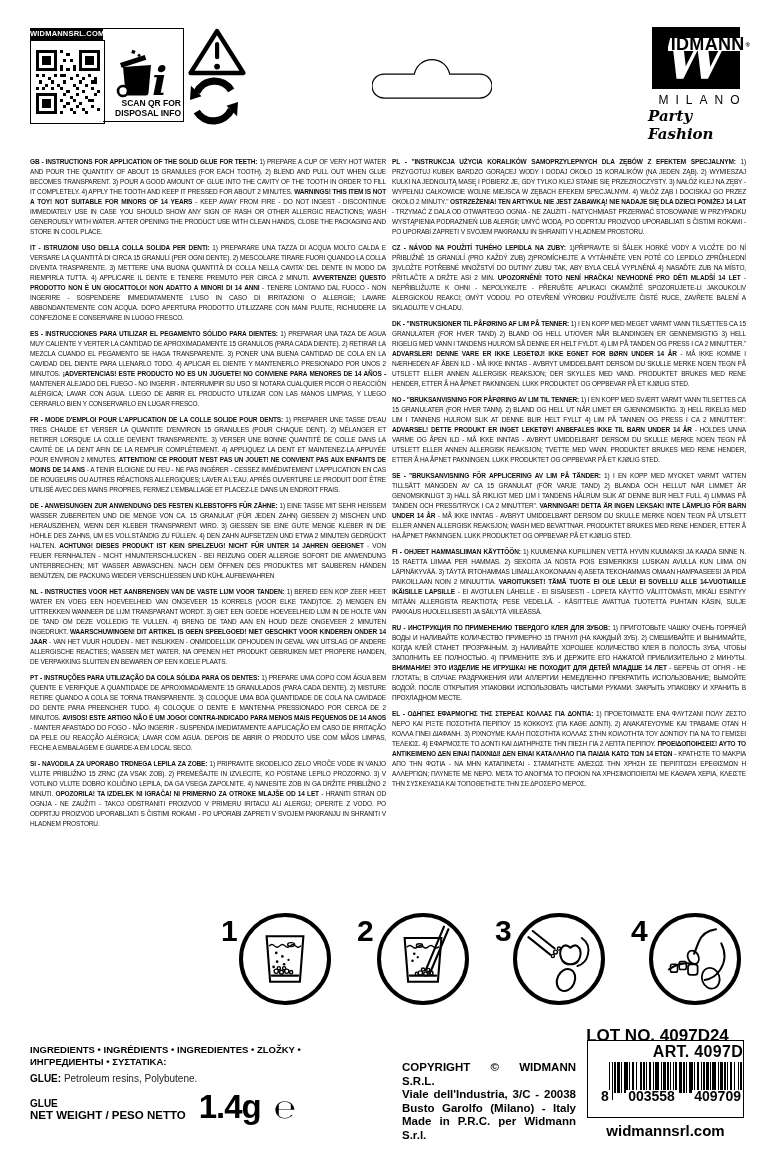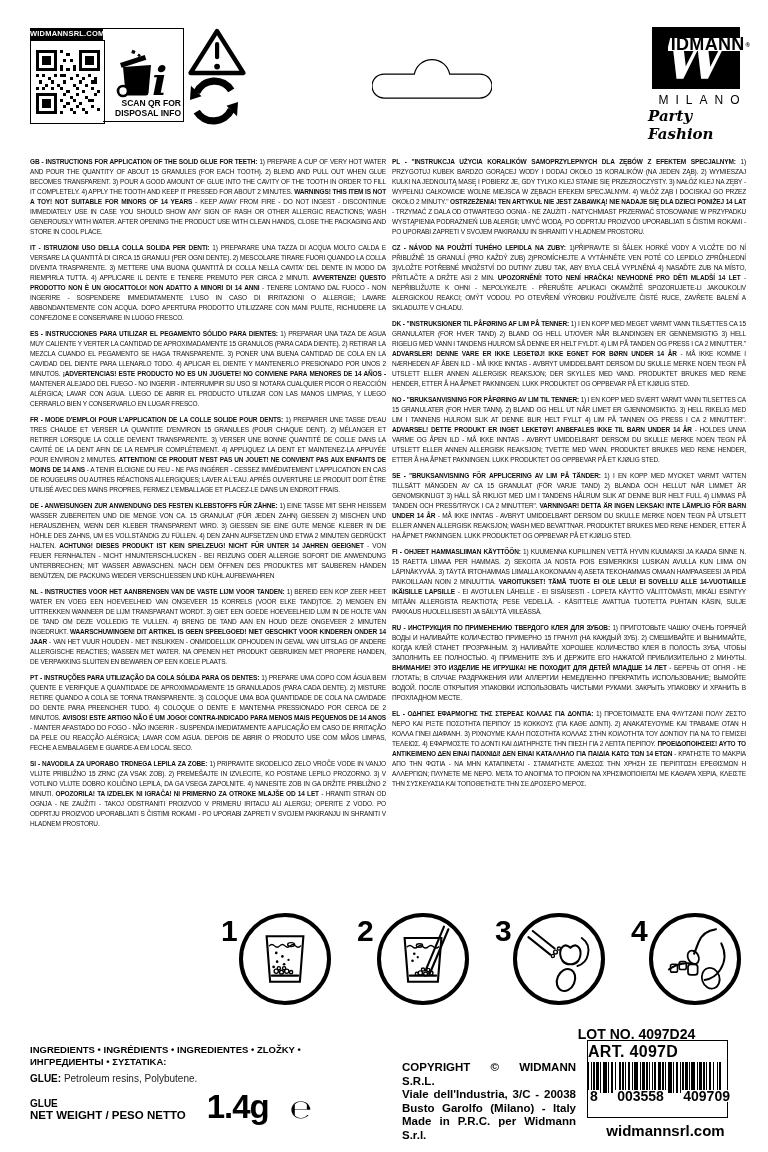--- a/index.html
+++ b/index.html
@@ -43,30 +43,30 @@
 
   
   .foot-head{left:30px;top:921px;width:215px;font-size:23px;font-weight:bold;line-height:26px;letter-spacing:-0.5px;}
   .step-num{position:absolute;font-size:30px;font-weight:bold;}
   .step-circle{position:absolute;width:84px;height:84px;border:4px solid #000;border-radius:50%;
                display:flex;align-items:center;justify-content:center;background:#fff;}
   .ingredients{left:30px;top:1044px;width:340px;font-size:9.5px;font-weight:bold;line-height:11.5px;}
   .glueline{left:30px;top:1073px;width:340px;font-size:10px;}
   .glueline .lbl{font-weight:bold;}
   .glueline .val{font-weight:normal;color:#222;}
-  .weight{left:30px;top:1092px;display:flex;align-items:flex-end;gap:21px;}
+  .weight{left:30px;top:1092px;display:flex;align-items:flex-end;gap:13px;}
   .weight .wl1{font-size:10px;font-weight:bold;line-height:11px;}
   .weight .wl2{font-size:11.5px;font-weight:bold;line-height:13px;}
   .weight .wval{font-size:33px;font-weight:bold;line-height:30px;letter-spacing:-1px;}
   .weight .west{font-family:"DejaVu Sans",sans-serif;font-size:26px;line-height:26px;}
   .copyright{left:402px;top:1061px;width:174px;font-size:11.5px;font-weight:bold;line-height:13.5px;}
   .copyright div{text-align:justify;text-align-last:justify;}
-  .lot{left:558px;top:1026px;width:157px;text-align:center;font-size:14px;font-weight:bold;}
-  .bcbox{left:587px;top:1040px;width:141px;height:78px;border:1.5px solid #000;box-sizing:border-box;
-         display:flex;flex-direction:column;align-items:flex-start;padding-top:2px;background:#fff;}
+  .lot{left:579px;top:1026px;width:157px;text-align:center;font-size:17px;font-weight:bold;}
+  .bcbox{left:587px;top:1040px;width:157px;height:78px;border:1.5px solid #000;box-sizing:border-box;
+         display:flex;flex-direction:column;align-items:flex-end;padding-top:2px;background:#fff;}
   .art{font-size:16px;font-weight:bold;letter-spacing:.3px;}
   .bars{width:134px;height:38px;margin-top:1px;}
   .bdigits{display:flex;width:144px;justify-content:space-between;margin-top:-10px;
            font-size:14px;font-weight:bold;}
   .bdigits span{background:#fff;padding:0 2px;line-height:12px;}
   .website{left:587px;top:1122px;width:157px;text-align:center;font-size:15px;font-weight:bold;}
   svg{display:block;}
 </style>
 </head>
 <body>

